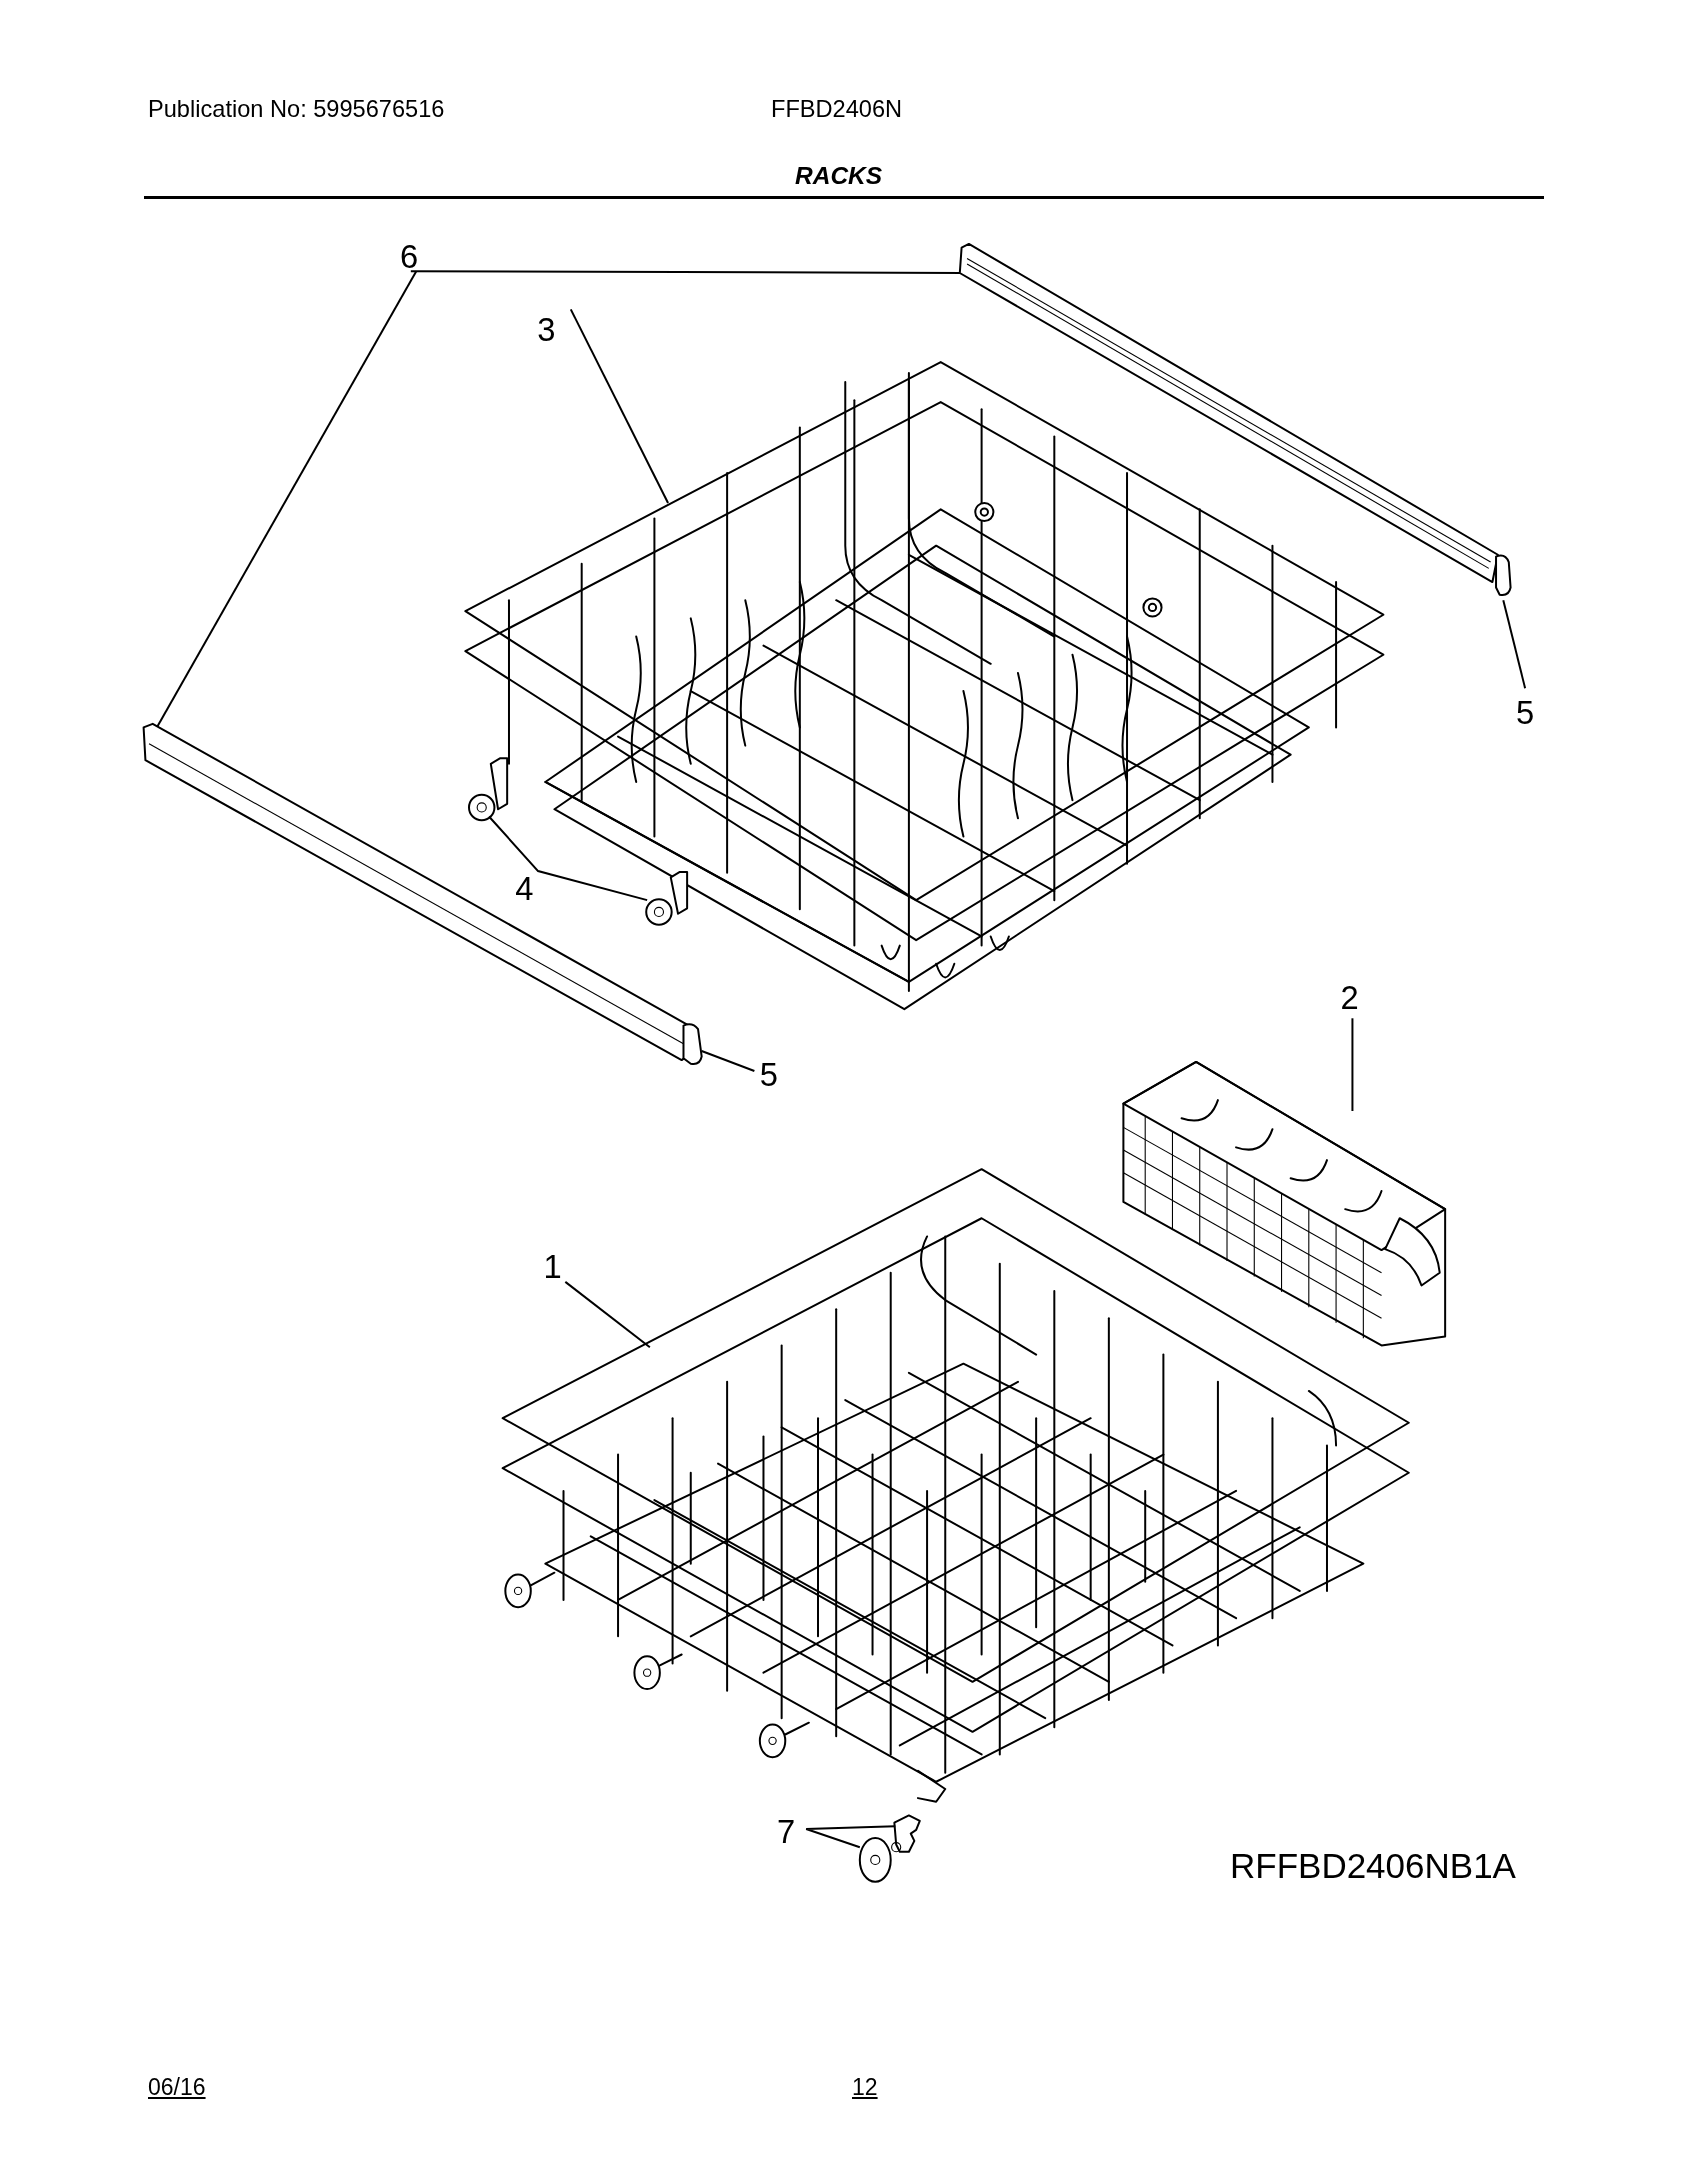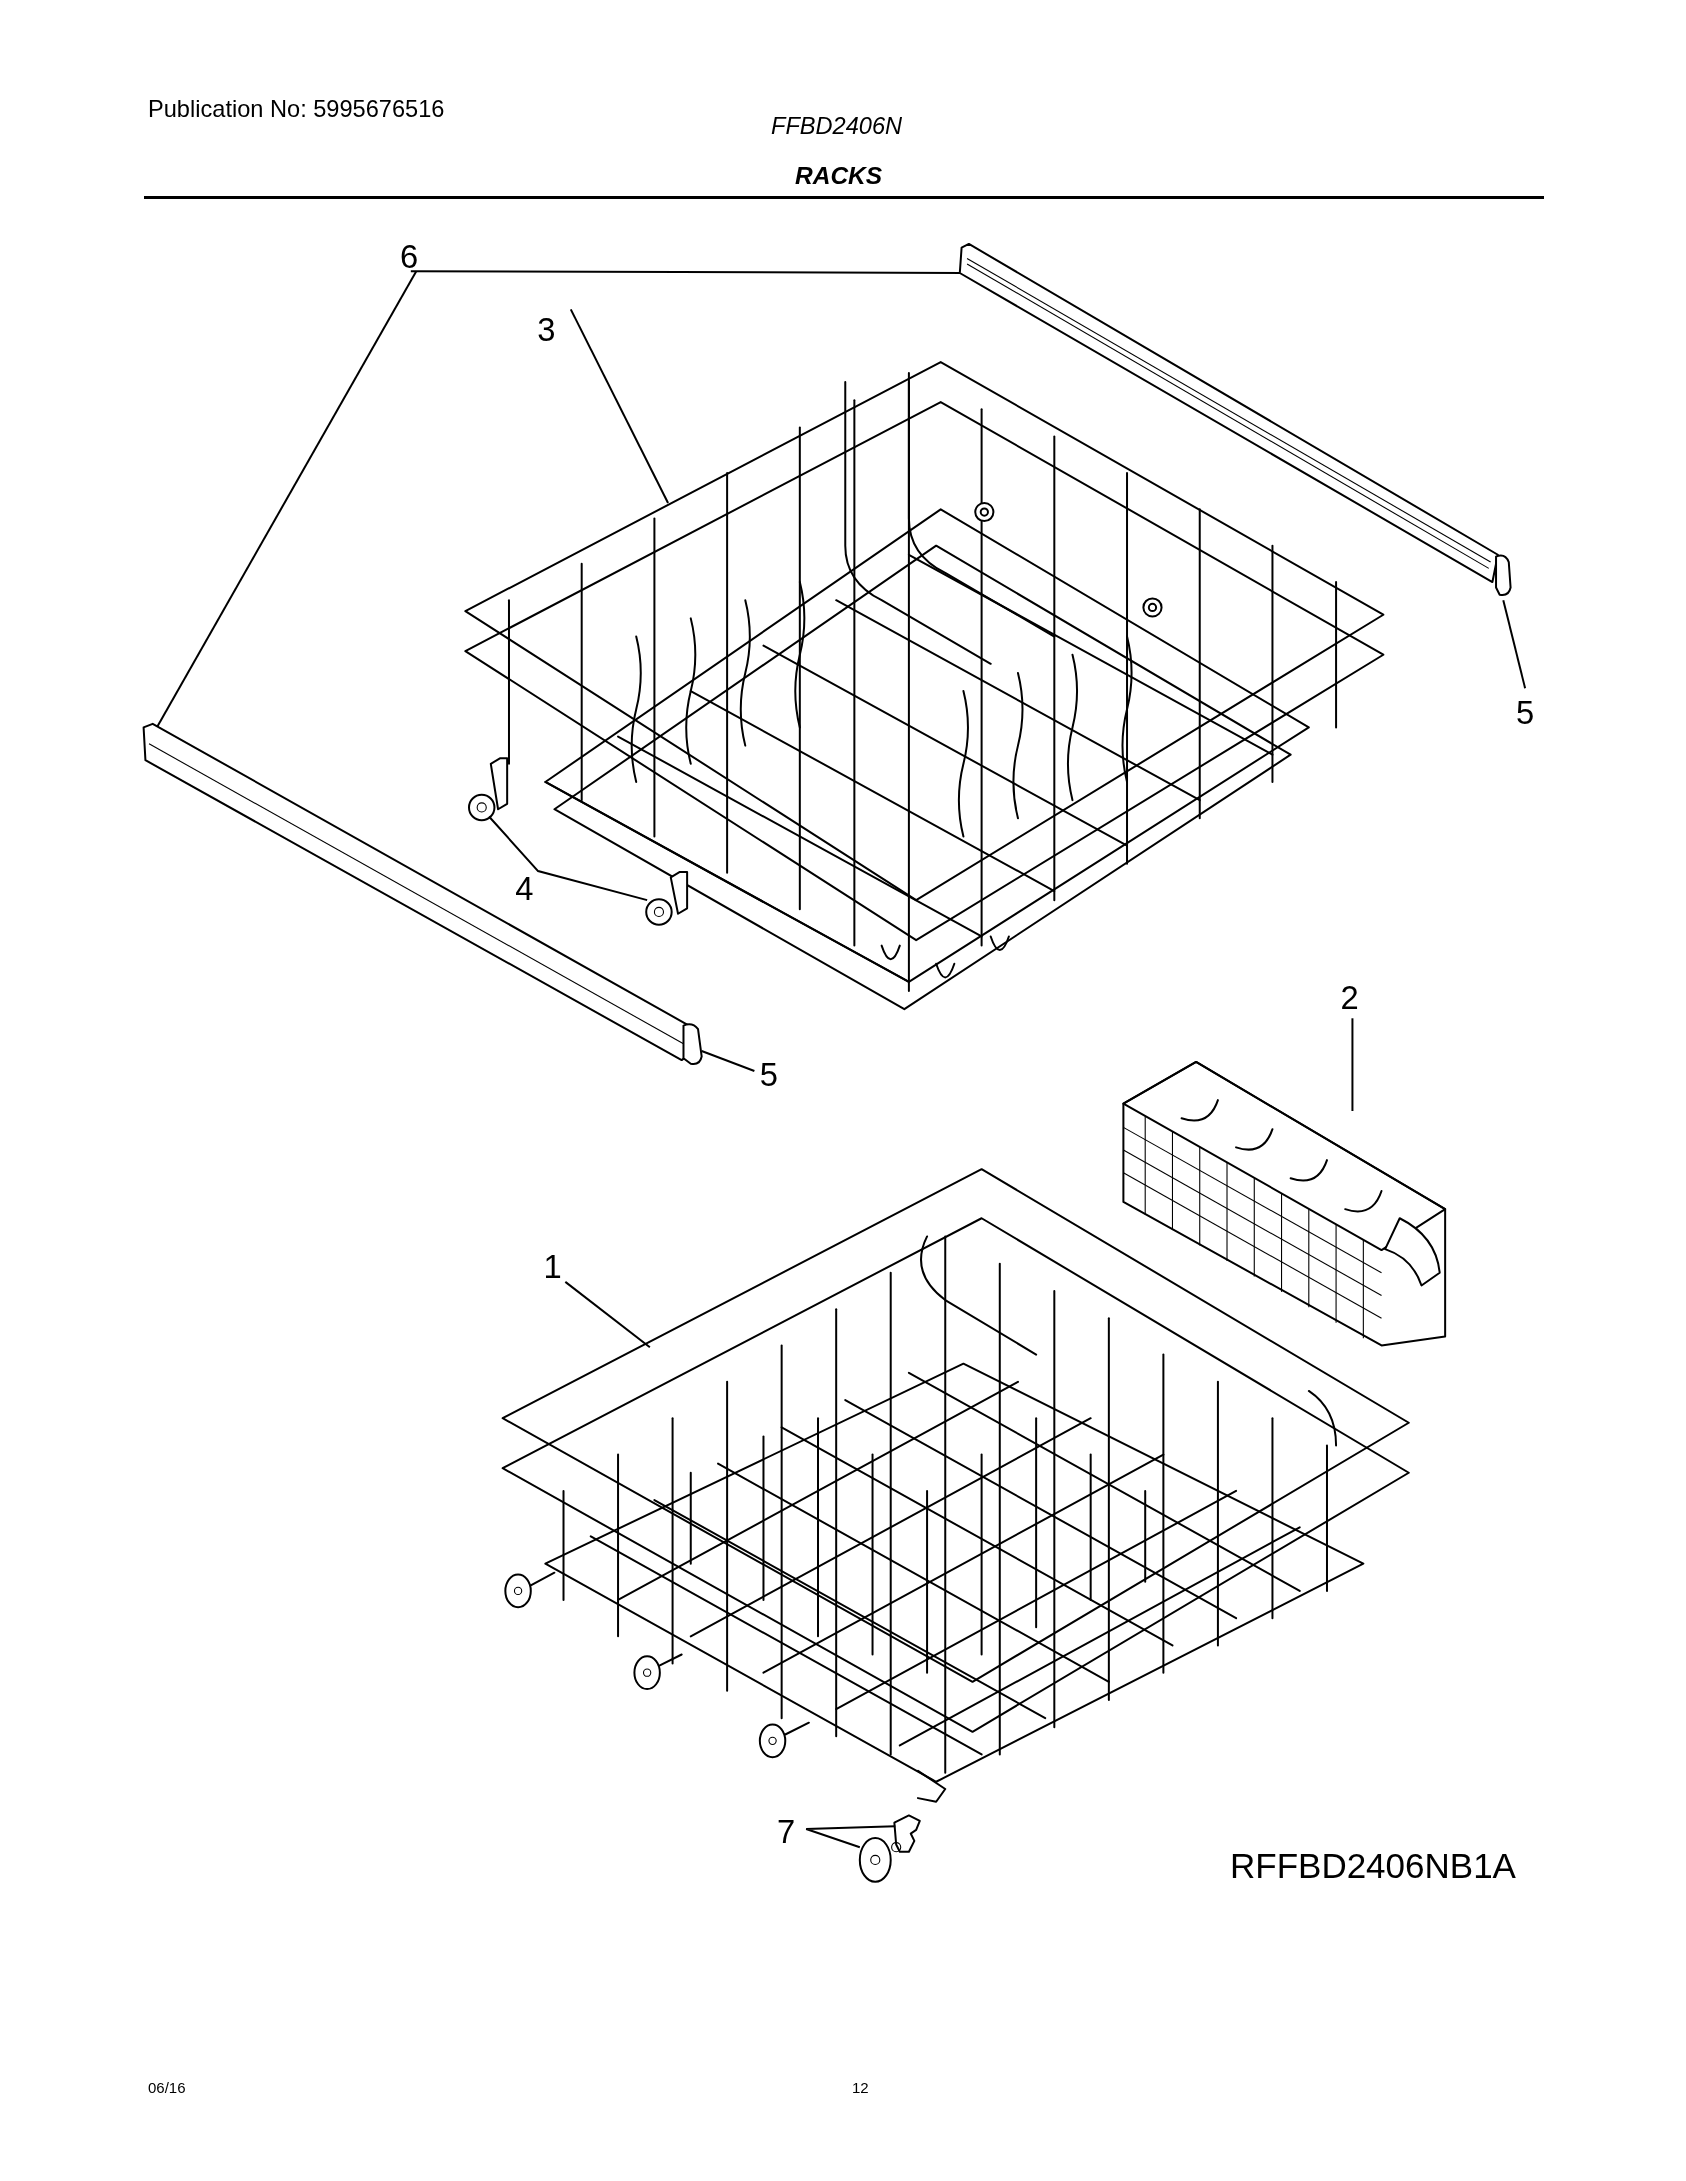--- a/index.html
+++ b/index.html
@@ -2,34 +2,34 @@
 <html style="font-size:14.5px"><head>
 <meta charset="utf-8">
 <style>
   html, body { margin: 0; padding: 0; background: #ffffff; }
   body { width: 1686px; height: 2182px; position: relative; overflow: hidden;
          font-family: "Liberation Sans", sans-serif; color: #000; }
   .abs { position: absolute; white-space: nowrap; }
   .hdr { font-size: 23.6px; line-height: 27px; text-align: right; }
   .title { font-size: 24.5px; font-weight: bold; line-height: 27px; font-style: italic; }
   .rule { position: absolute; left: 144px; top: 196px; width: 1400px; height: 2.7px; background: #000; }
-  .foot { font-size: 15px; line-height: 27px; }
+  .foot { font-size: 23px; line-height: 27px; text-decoration: underline; }
   .code { font-size: 35px; line-height: 40px; }
   svg.drawing { position: absolute; left: 0; top: 0; width: 1686px; height: 2182px; }
   .callout { font-family: "Liberation Sans", sans-serif; font-size: 36px; fill: #000; }
   .lead { stroke: #000; stroke-width: 2.2; fill: none; }
   .wire { stroke: #000; stroke-width: 2.2; fill: none; stroke-linejoin: round; stroke-linecap: round; }
   .part { stroke: #000; stroke-width: 2.2; fill: #fff; stroke-linejoin: round; }
   .thin { stroke: #000; stroke-width: 1.2; fill: none; }
 </style>
 </head>
 <body>
 
 <div class="abs hdr" style="left:148px; top:96px;">Publication No: 5995676516</div>
-<div class="abs hdr" style="left:771px; top:113px;font-style:italic;">FFBD2406N</div>
+<div class="abs hdr" style="left:771px; top:96px;">FFBD2406N</div>
 <div class="abs title" style="left:795px; top:162px;">RACKS</div>
 <div class="rule"></div>
 
 <svg class="drawing" viewBox="0 0 1855 2400" xmlns="http://www.w3.org/2000/svg">
 
   <g>
     <text class="callout" x="440" y="294">6</text>
     <polyline class="lead" points="452,298 1060,300"></polyline>
     <line class="lead" x1="458" y1="298" x2="168" y2="808"></line>
   </g>

